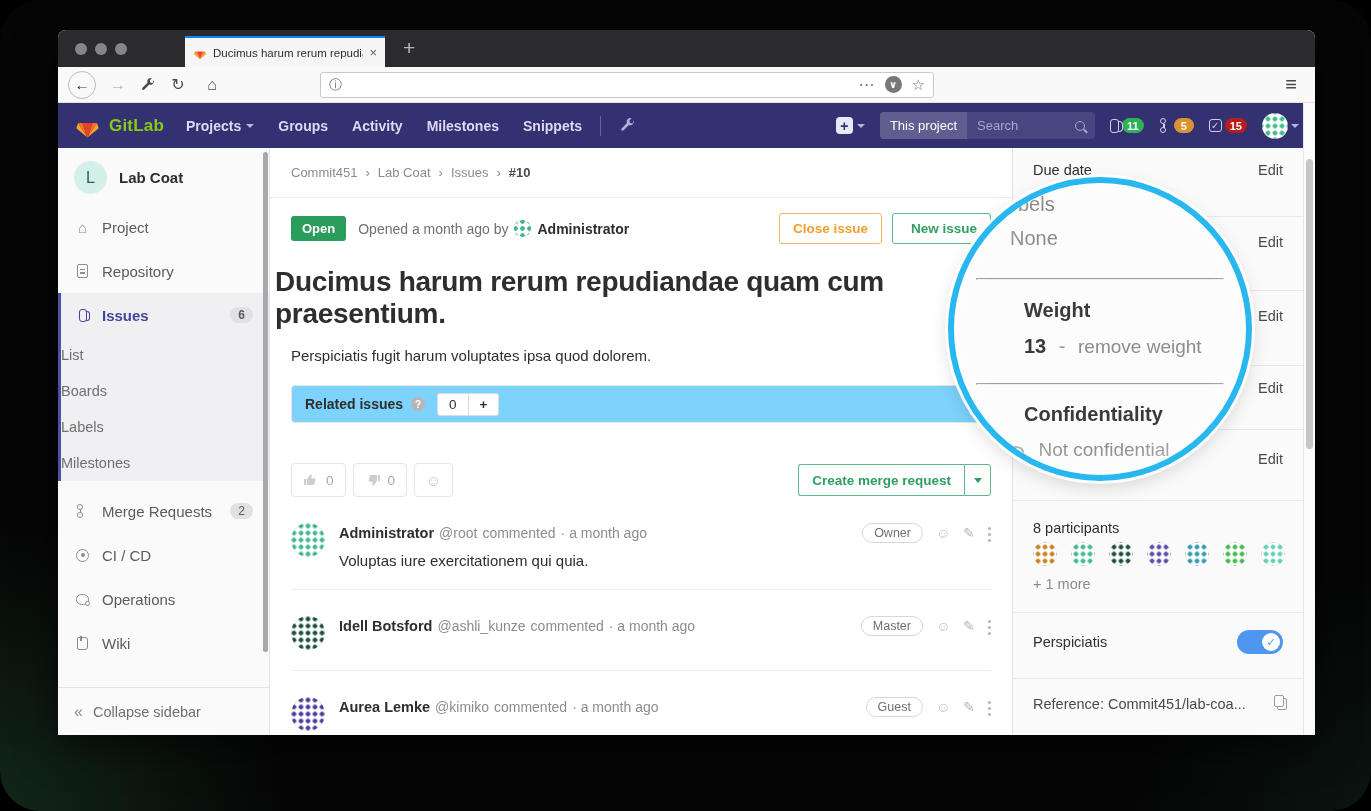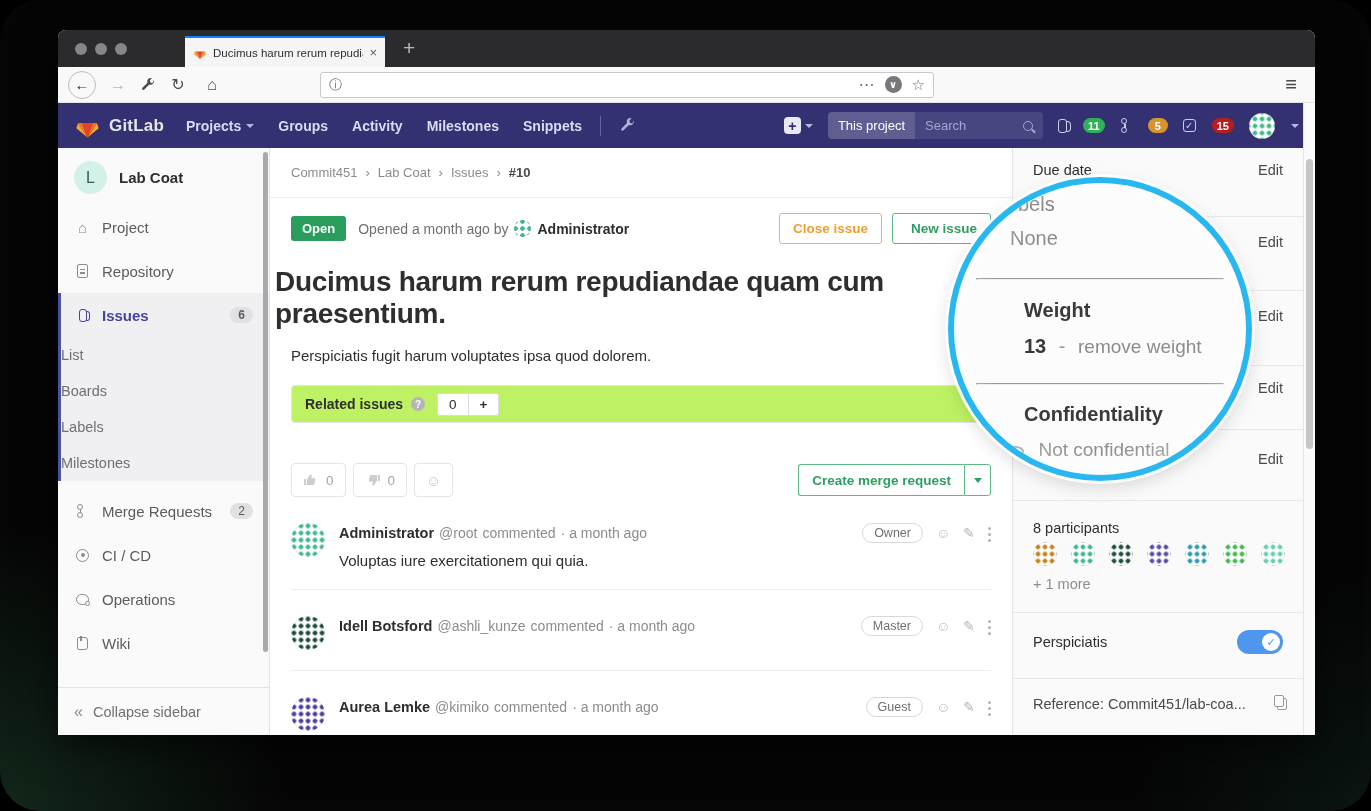--- a/index.html
+++ b/index.html
@@ -52,38 +52,38 @@
     font-size:10px; display:flex; align-items:center; justify-content:center; font-weight:700;}
   .star { font-size:15px; color:#737378; }
   .hamburger { margin-left:auto; font-size:20px; color:#4a4a4f; padding-right:8px;}
 
   
   .gl-nav {
     height:45px; background:#343173; display:flex; align-items:center; padding:0 16px;
     color:#d6d3f0;
   }
   .gl-logo { width:27px; height:26px; margin-right:8px; }
-  .gl-brand { color:#e5e5e5; font-size:17px; font-weight:700; letter-spacing:.2px; margin-right:22px;}
+  .gl-brand { color:#84cc16; font-size:17px; font-weight:700; letter-spacing:.2px; margin-right:22px;}
   .gl-menu { display:flex; align-items:center; gap:24px; font-size:14px; font-weight:600; color:#dcd9f2;}
   .gl-menu .mi { display:flex; align-items:center; gap:5px; }
   .caret-d { width:0; height:0; border-left:4px solid transparent; border-right:4px solid transparent;
     border-top:4px solid #b9b5e0; }
   .gl-sep { width:1px; height:20px; background:rgba(255,255,255,.25); margin:0 18px; }
   .gl-right { margin-left:auto; display:flex; align-items:center; gap:15px; }
   .plusbox { display:flex; align-items:center; gap:4px; }
   .plusbox .sq { width:17px; height:17px; background:#e9e8f5; border-radius:4px; color:#343173;
     font-size:14px; font-weight:700; display:flex; align-items:center; justify-content:center; }
   .searchwrap { display:flex; height:27px; border-radius:4px; overflow:hidden; font-size:13px; }
   .scope { background:rgba(255,255,255,.22); color:#fff; display:flex; align-items:center; padding:0 10px; }
   .sfield { background:rgba(255,255,255,.10); color:#a7a4cf; display:flex; align-items:center;
     padding:0 10px; width:128px; justify-content:space-between; }
   .mag { width:10px; height:10px; border:1.7px solid #a7a4cf; border-radius:50%; position:relative; }
   .mag::after { content:''; position:absolute; width:5px; height:1.7px; background:#a7a4cf;
     bottom:-2px; right:-4px; transform:rotate(45deg); }
-  .navstat { display:flex; align-items:center; gap:16px; color:#cfccec; }
+  .navstat { display:flex; align-items:center; gap:3px; color:#cfccec; }
   .pillbadge { min-width:20px; height:15px; border-radius:8px; color:#fff; font-size:11px; font-weight:700;
     display:flex; align-items:center; justify-content:center; padding:0 5px; }
   .i-issues { position:relative; width:9px; height:14px; border:1.8px solid #cfccec; border-radius:3px; display:inline-block;}
   .i-issues::after { content:''; position:absolute; right:-5px; top:1px; width:4px; height:9px;
     border:1.8px solid #cfccec; border-left:none; border-radius:0 4px 4px 0; }
   .i-mr { position:relative; width:12px; height:15px; display:inline-block;}
   .i-mr::before { content:''; position:absolute; left:1px; top:0; width:4px; height:4px; border:1.8px solid #cfccec; border-radius:50%; }
   .i-mr::after { content:''; position:absolute; left:1px; bottom:0; width:4px; height:4px; border:1.8px solid #cfccec; border-radius:50%; }
   .i-mr i { position:absolute; left:4px; top:6px; width:1.8px; height:4px; background:#cfccec; }
   .i-todo { width:13px; height:13px; border:1.8px solid #cfccec; border-radius:3px; color:#cfccec;
@@ -150,21 +150,21 @@
   .opened-by { margin-left:12px; color:#707070; font-size:14px; display:flex; align-items:center; gap:6px;}
   .mini-av { width:17px; height:17px; }
   .opened-by b { color:#2e2e2e; font-size:14px; }
   .hdr-btns { margin-left:auto; display:flex; gap:10px; }
   .btn { font-size:13.5px; font-weight:600; border-radius:3px; padding:7px 13px; background:#fff; }
   .btn-close { color:#ef9f2e; border:1px solid #eeb55f; }
   .btn-new { color:#2f9e62; border:1px solid #5eb888;padding-left:18px; }
   .issue-title { margin:22px 5px 0; font-size:28px; font-weight:700; color:#2e2e2e; line-height:1.15;
     letter-spacing:-.3px; max-width:640px; }
   .issue-desc { margin:17px 21px 0; font-size:15px; color:#2e2e2e; }
-  .related { margin:21px 21px 0; height:38px; border:1px solid #e5e5e8; border-radius:4px; background:#bef264;
+  .related { margin:21px 21px 0; height:38px; border:1px solid #e5e5e8; border-radius:4px; background:#7dd3fc;
     display:flex; align-items:center; padding:0 13px; gap:8px; }
   .related .lbl { font-size:14px; font-weight:600; color:#2e2e2e; }
   .help-q { width:14px; height:14px; border-radius:50%; background:#b5b5b8; color:#fff; font-size:10px;
     font-weight:700; display:flex; align-items:center; justify-content:center; }
   .rel-ctrl { display:flex; border:1px solid #dcdce0; border-radius:3px; overflow:hidden; background:#fff; margin-left:4px;}
   .rel-ctrl span { padding:3px 11px; font-size:13.5px; color:#2e2e2e; }
   .rel-ctrl .plus { border-left:1px solid #dcdce0; font-weight:600; }
   .award-row { margin:40px 21px 0; display:flex; align-items:center; gap:7px; }
   .award { height:34px; border:1px solid #e5e5e8; border-radius:4px; background:#fff; display:flex;
     align-items:center; gap:7px; padding:0 11px; color:#a5a5a8; font-size:13.5px; }

